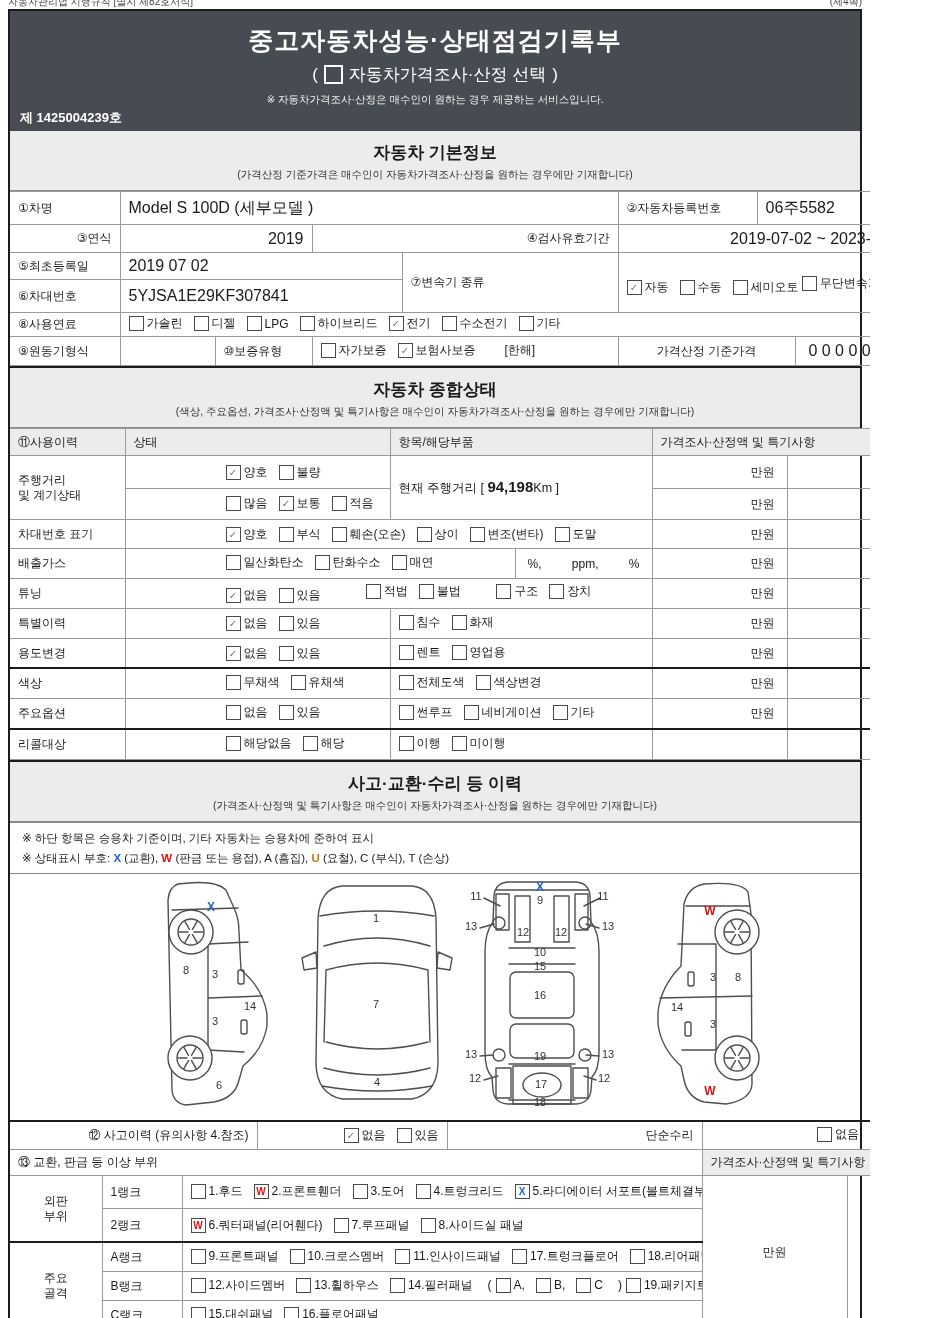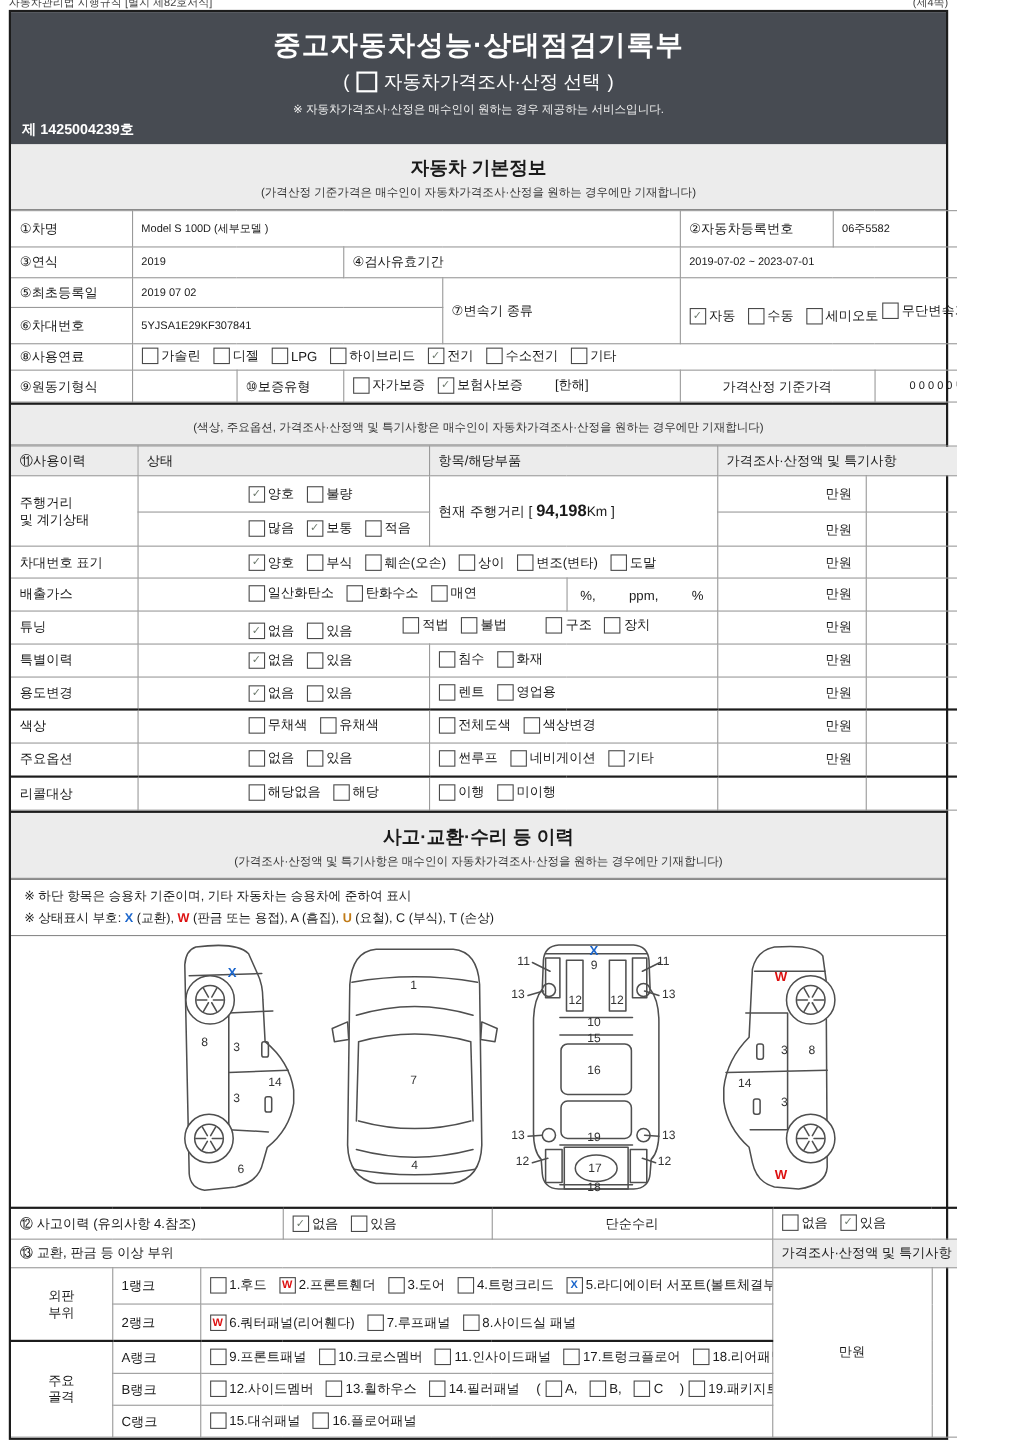--- a/index.html
+++ b/index.html
@@ -18,25 +18,25 @@
   
   .band{background:#ececec;border-top:2px solid #1c1c1c;border-bottom:1px solid #8a8a8a;text-align:center;padding:10px 0 8px;}
   .band .btitle{font-size:17px;font-weight:bold;}
   .band .bsub{font-size:10.5px;color:#333;margin-top:4px;}
   
   table{border-collapse:collapse;table-layout:fixed;width:910px;}
   td{border:1px solid #9a9a9a;font-size:12px;padding:0 8px;overflow:hidden;white-space:nowrap;vertical-align:middle;}
   td.lbl{white-space:pre-line;line-height:1.25;}
   td.hd{background:#ececec;}
   td.noL{border-left:none;} td.noR{border-right:none;}
-  tr.h32 td{height:32px;} tr.h27 td{height:27px;} tr.h26 td{height:26px;}
+  tr.h32 td{height:32px;} tr.h27 td{height:27px;text-align:right;} tr.h26 td{height:26px;}
   tr.h23 td{height:23px;} tr.h28 td{height:28px;} tr.h29 td{height:29px;}
   tr.h30 td{height:30px;} tr.h25 td{height:25px;}
   .bt2{border-top:2px solid #1c1c1c !important;}
-  td.val{font-size:10px;}
+  td.val{font-size:16px;}
   td.center{text-align:center;}
   td.price{text-align:right;padding-right:12px;}
   td.ind{padding-left:100px;}
   
   .cg{display:inline-flex;align-items:center;flex-wrap:nowrap;}
   .cb{display:inline-flex;align-items:center;margin-right:11px;}
   .cb:last-child{margin-right:0;}
   .box{width:13px;height:13px;border:1px solid #4a4a4a;background:#fff;display:inline-flex;align-items:center;justify-content:center;font-size:10px;font-weight:bold;color:#6d7a6d;margin-right:3px;flex:none;}
   .box.m-x{color:#1b66cc;} .box.m-w{color:#dd1111;}
   .cbl{font-size:12px;}
@@ -192,20 +192,21 @@
                 </span>
                 <span class="cgtext" style="margin-left: 18px;">[한해]</span>
               </span></td>
         <td class="lbl center" colspan="2">가격산정 기준가격</td>
         <td class="val noR center">0 0 0 0 0 만원</td>
       </tr>
     </tbody>
       </table>
 
     <div class="band">
+      <div class="btitle">자동차 종합상태</div>
       <div class="bsub">(색상, 주요옵션, 가격조사·산정액 및 특기사항은 매수인이 자동차가격조사·산정을 원하는 경우에만 기재합니다)</div>
     </div>
 
     <table>
       <colgroup>
           <col style="width:115px">
           <col style="width:265px">
           <col style="width:125px">
           <col style="width:137px">
           <col style="width:135px">

